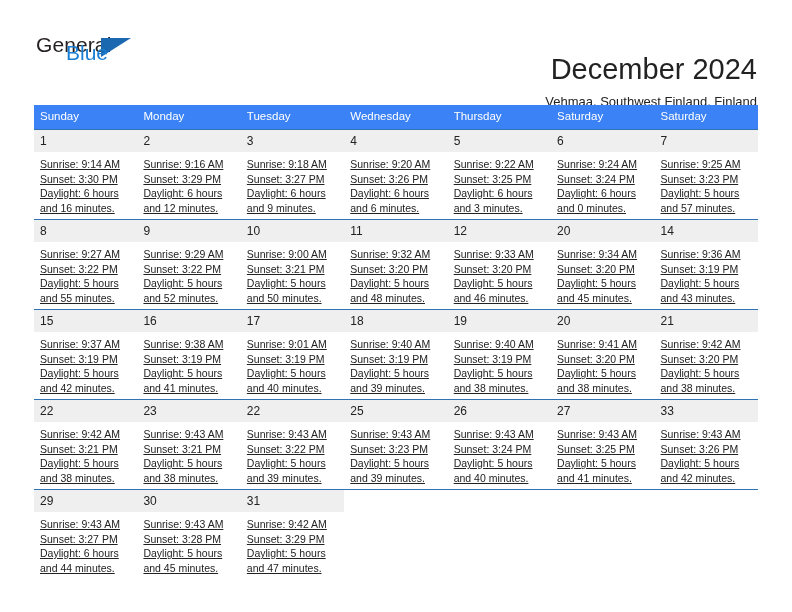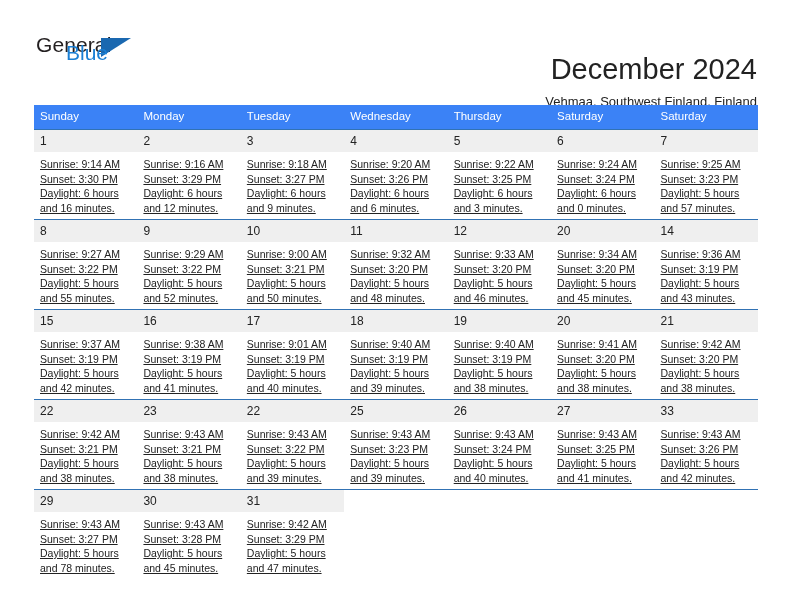--- a/index.html
+++ b/index.html
@@ -465,21 +465,21 @@
             </div>
           </td>
         </tr>
         <tr class="week week-last">
           <td>
             <div class="daycell">
               <div class="daynum">29</div>
               <div class="details">
                 <div>Sunrise: 9:43 AM</div>
                 <div>Sunset: 3:27 PM</div>
-                <div class="wrap">Daylight: 5 hours and 78 minutes.</div>
+                <div class="wrap">Daylight: 6 hours and 44 minutes.</div>
               </div>
             </div>
           </td>
           <td>
             <div class="daycell">
               <div class="daynum">30</div>
               <div class="details">
                 <div>Sunrise: 9:43 AM</div>
                 <div>Sunset: 3:28 PM</div>
                 <div class="wrap">Daylight: 5 hours and 45 minutes.</div>

